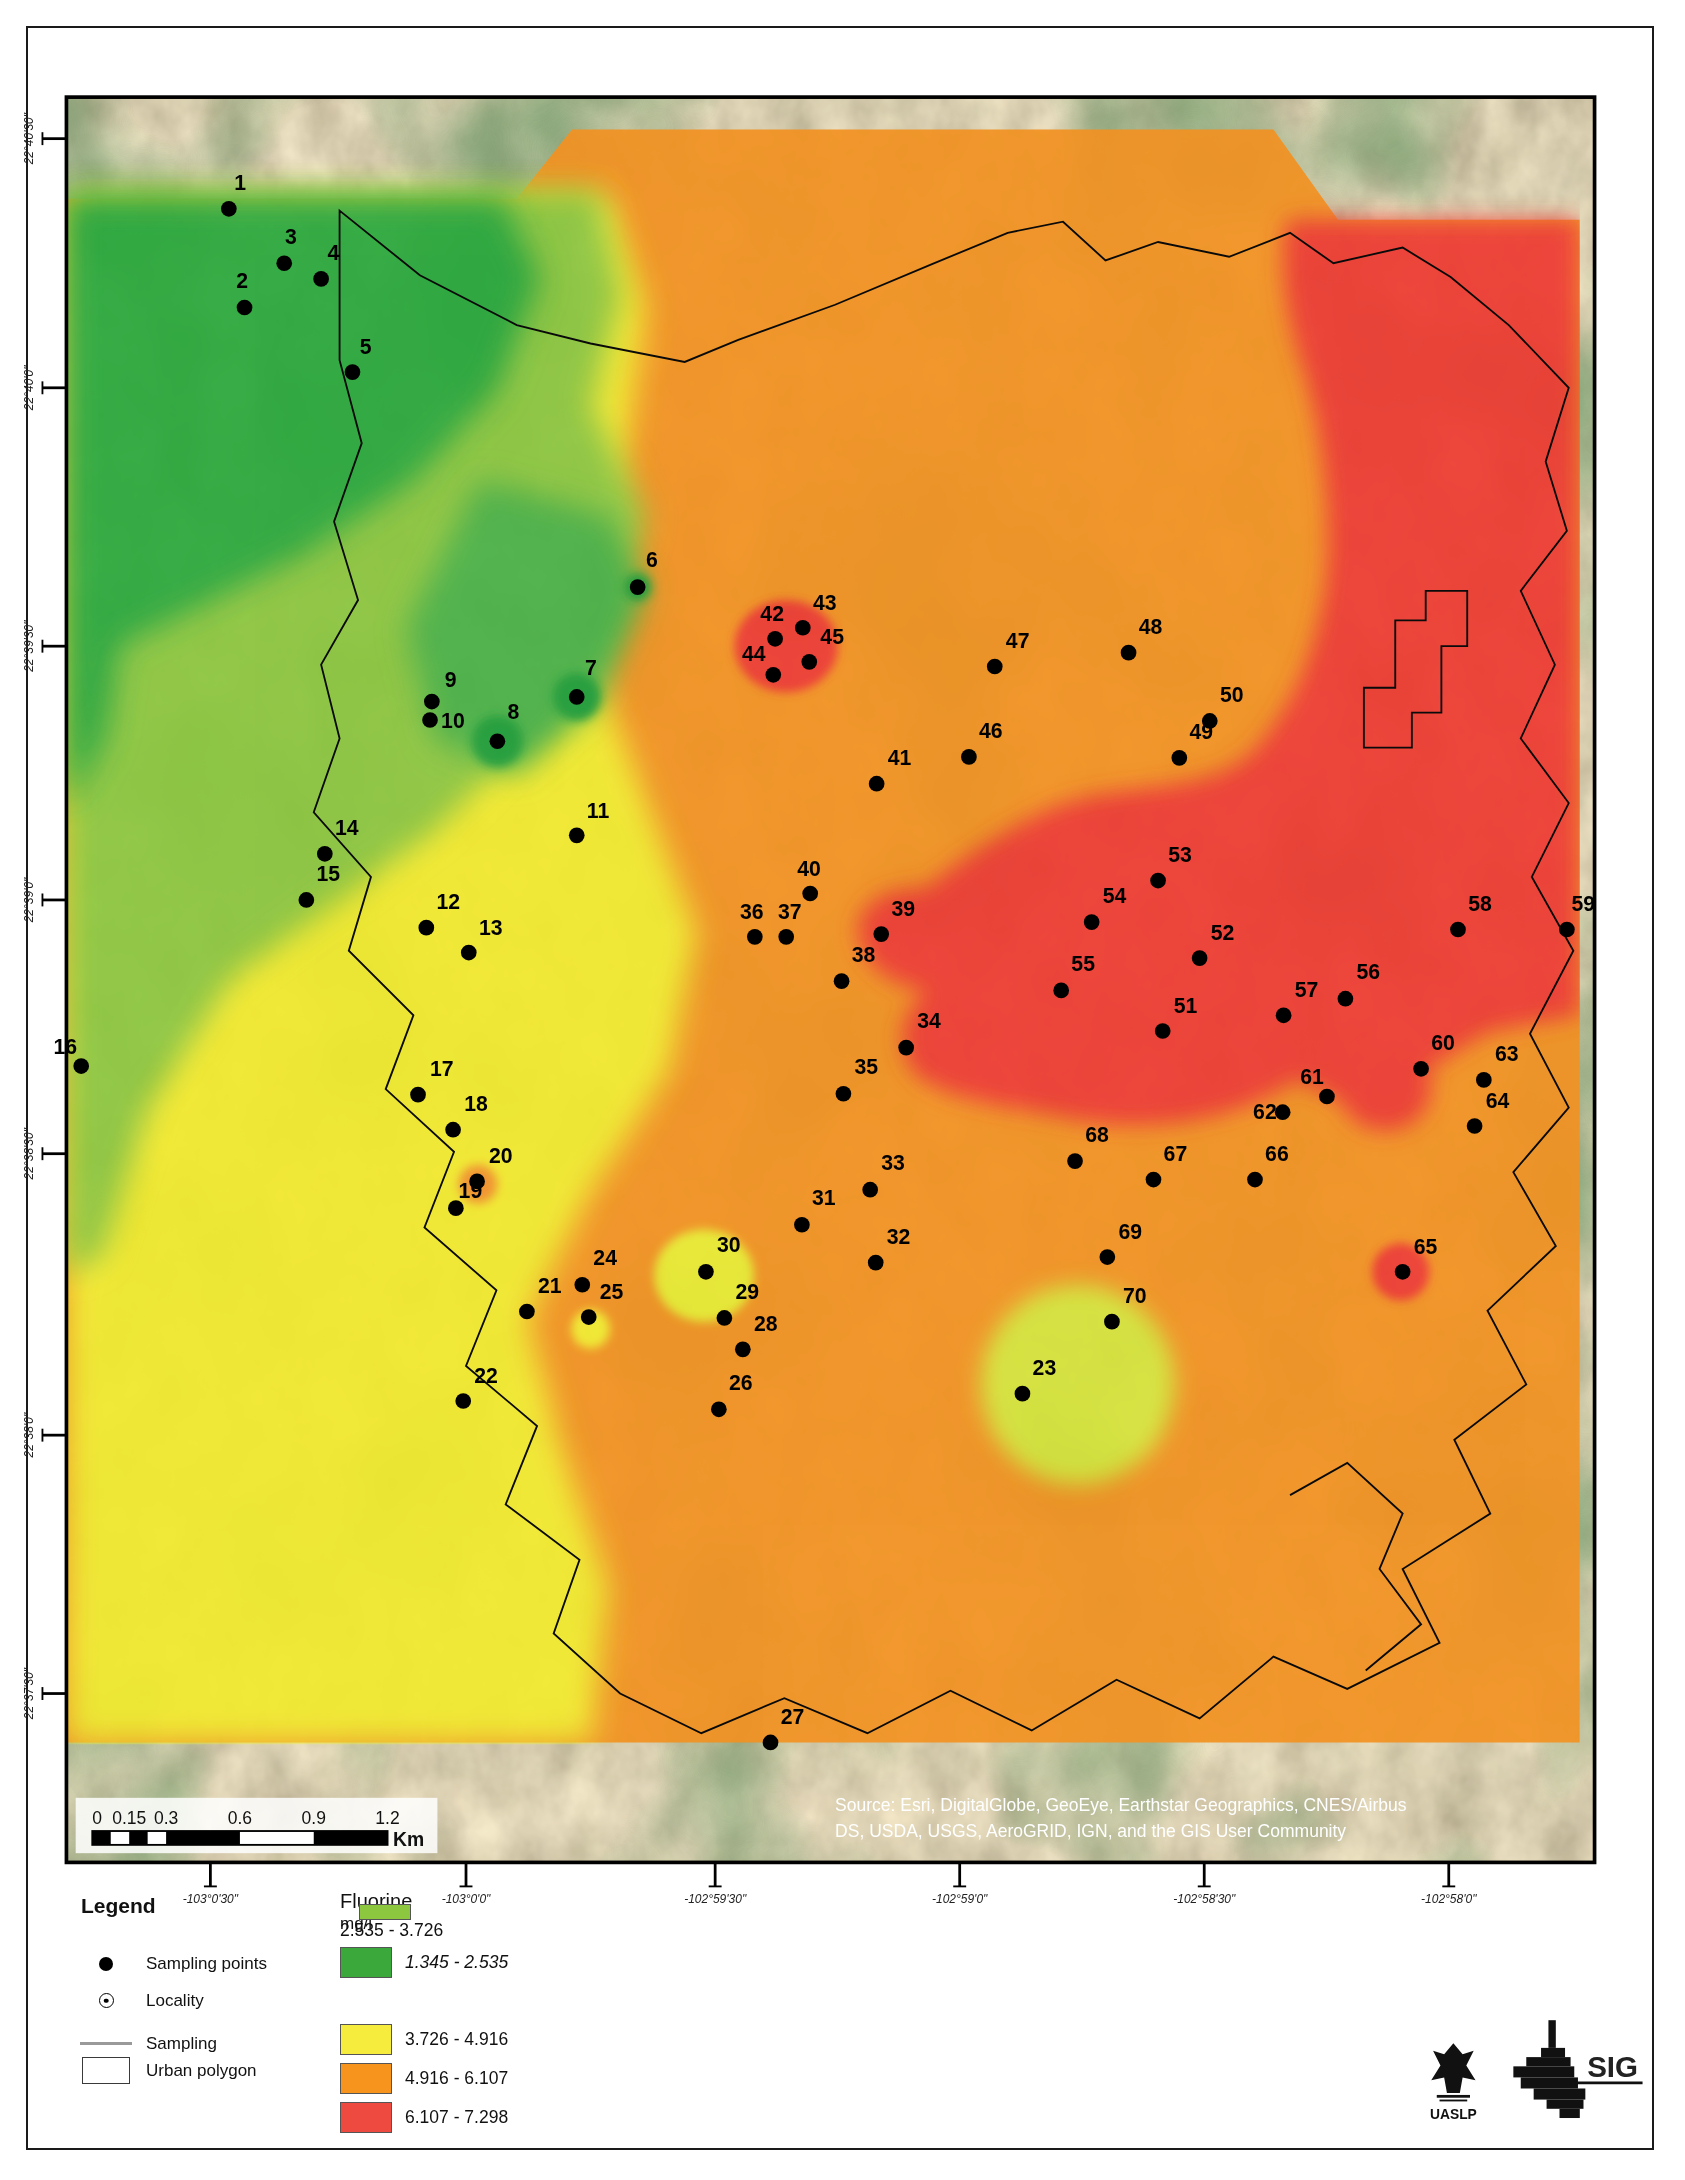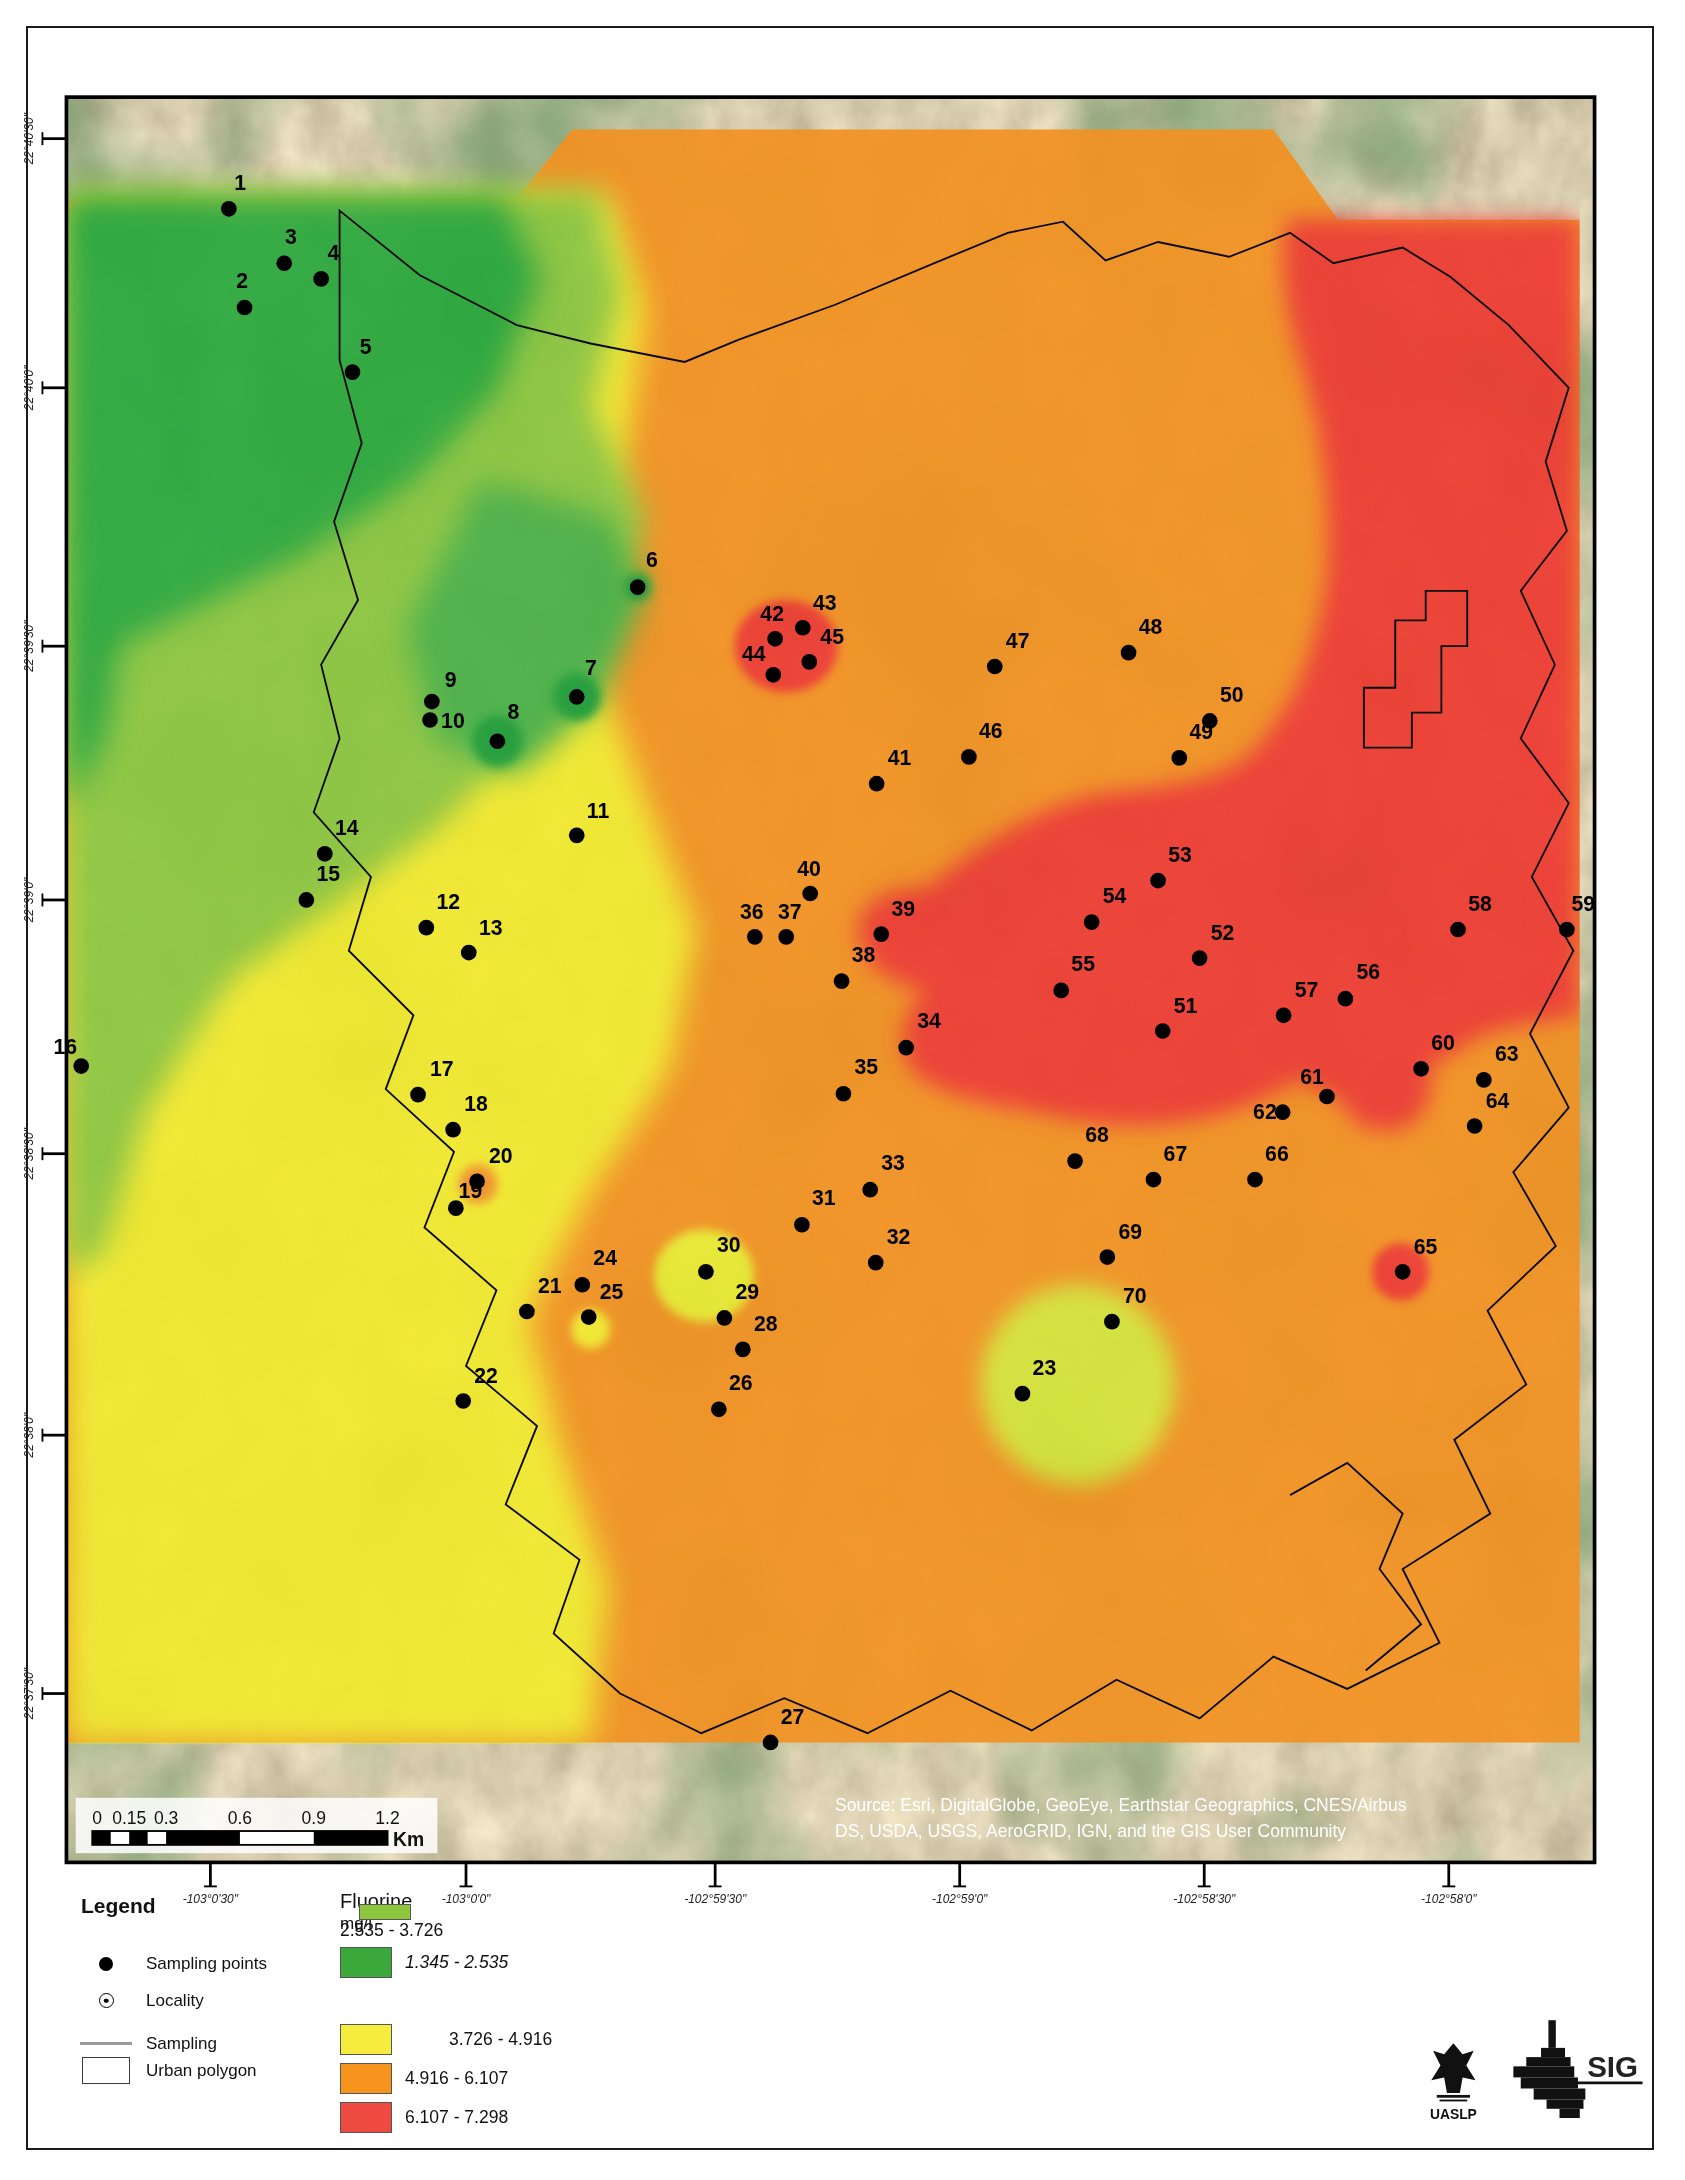--- a/index.html
+++ b/index.html
@@ -357,21 +357,21 @@
   <div id="fluorine-unit" class="abs">mg/l</div>
   <div id="fluorine-classes">
       <div class="fl-row" style="top: 1944px; font-style: italic;">
         <span class="fl-swatch" style="background: rgb(58, 168, 59);"></span>
         <span class="fl-label">1.345 - 2.535</span>
       </div>
       <div class="fl-row" style="top: 1904px; flex-direction: column;">
         <span class="fl-swatch" style="background: rgb(141, 198, 63);"></span>
         <span class="fl-label">2.535 - 3.726</span>
       </div>
-      <div class="fl-row" style="top: 2021px; gap: 44px;">
+      <div class="fl-row" style="top: 2021px;">
         <span class="fl-swatch" style="background: rgb(246, 236, 61);"></span>
         <span class="fl-label">3.726 - 4.916</span>
       </div>
       <div class="fl-row" style="top: 2060px;">
         <span class="fl-swatch" style="background: rgb(247, 148, 30);"></span>
         <span class="fl-label">4.916 - 6.107</span>
       </div>
       <div class="fl-row" style="top: 2099px;">
         <span class="fl-swatch" style="background: rgb(239, 74, 63);"></span>
         <span class="fl-label">6.107 - 7.298</span>

